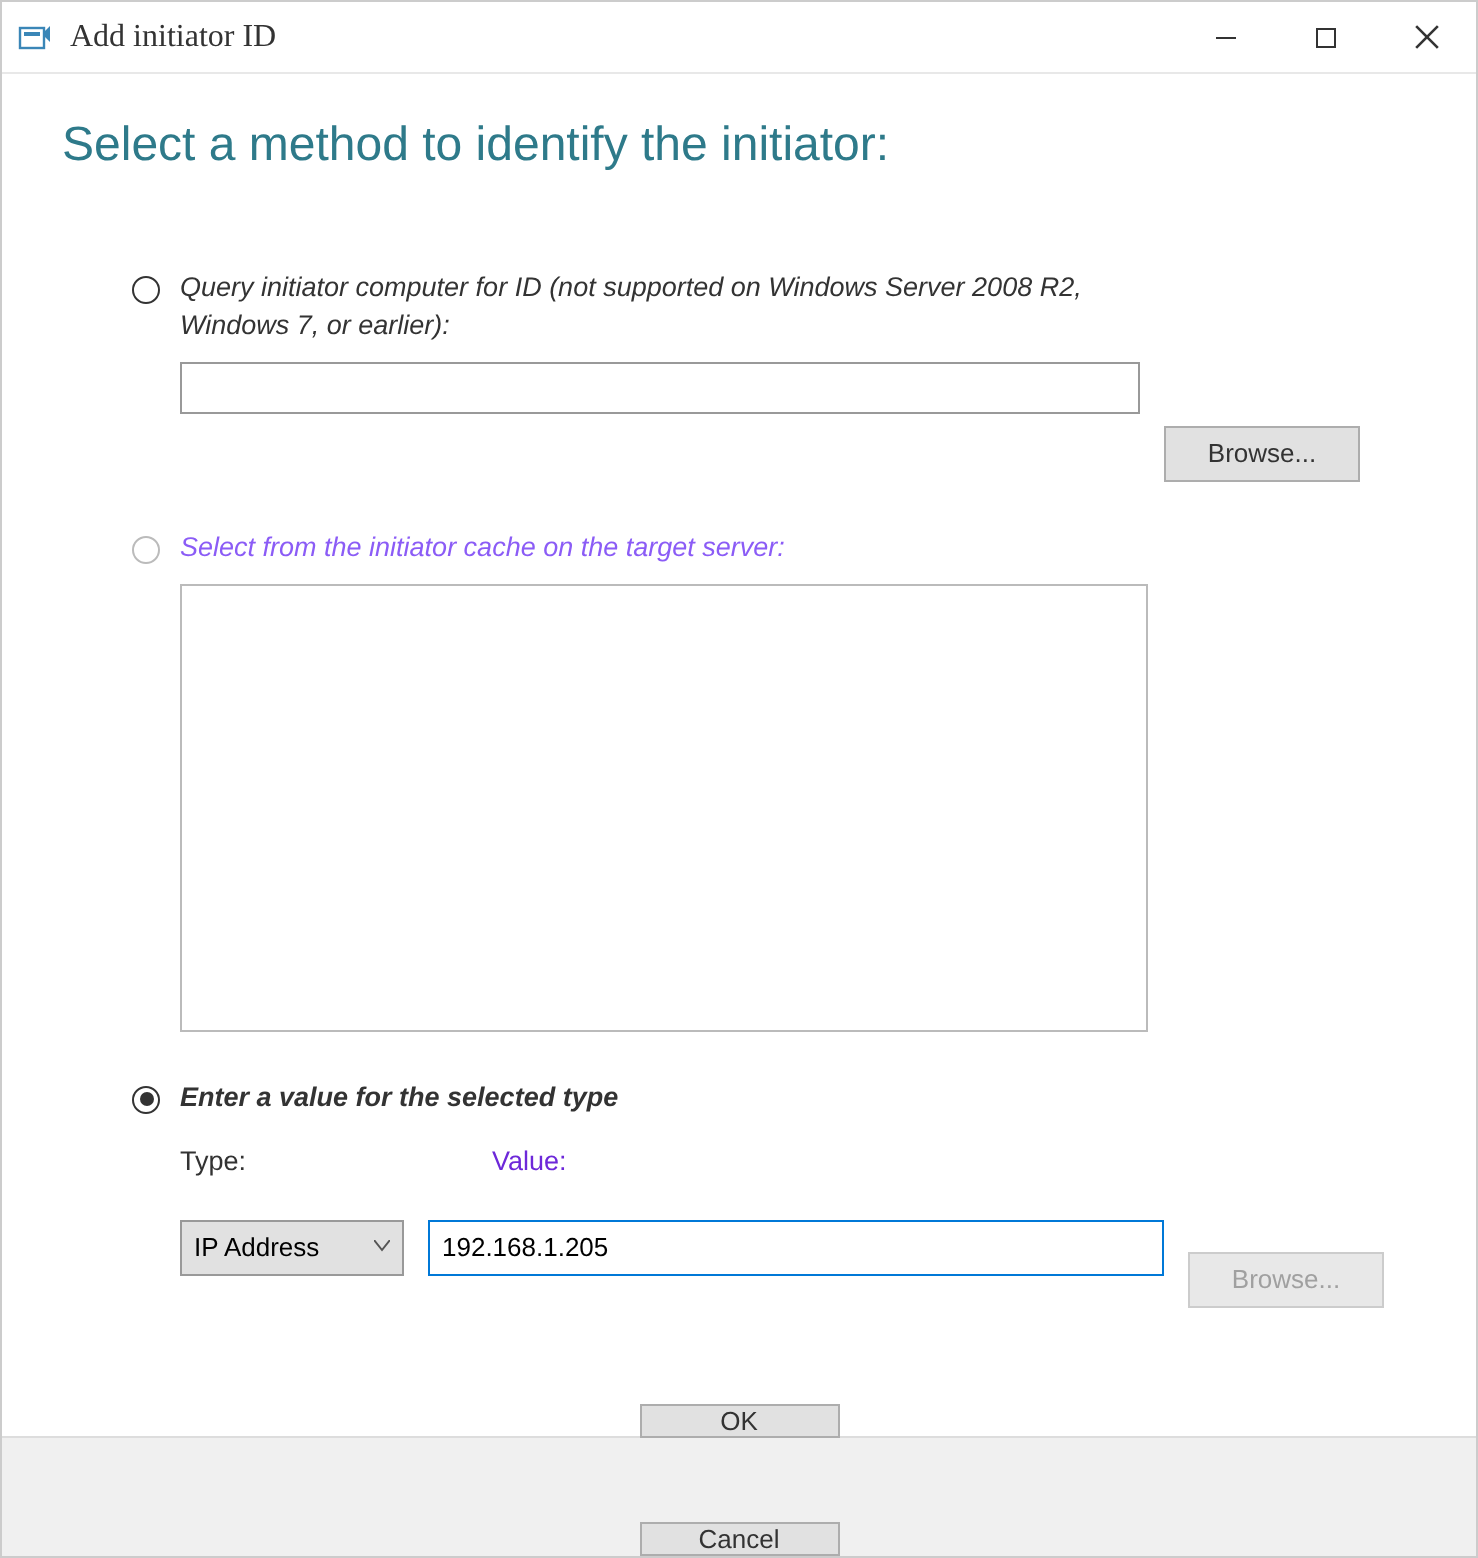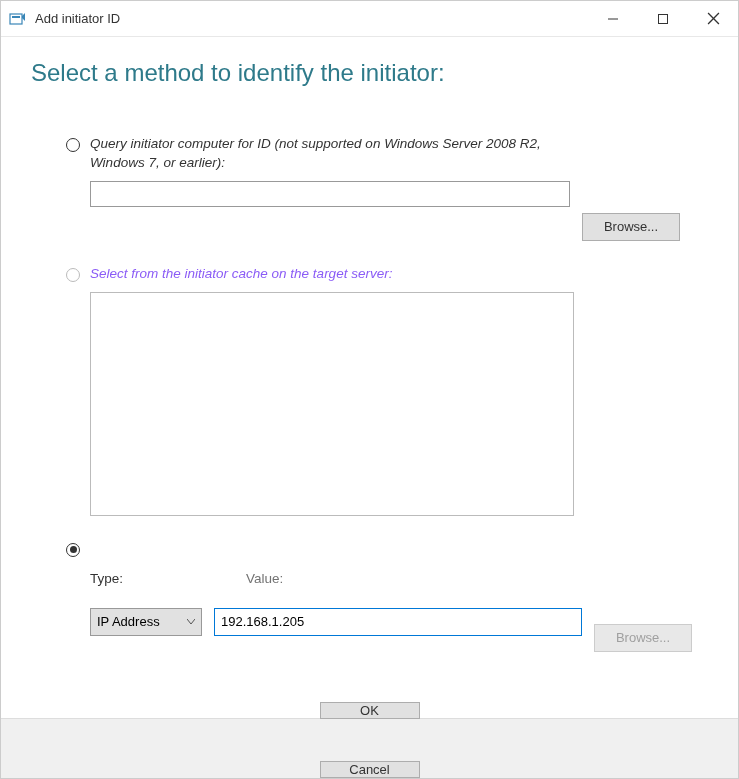--- a/index.html
+++ b/index.html
@@ -22,23 +22,24 @@
       padding: 0 0 0 8px;
       background: #fff;
       border-bottom: 1px solid #e8e8e8;
     }
     .titlebar-icon {
       width: 18px;
       height: 18px;
       margin-right: 8px;
     }
     .titlebar-title {
-      font-size: 13px;
+      font-size: 16px;
       color: #333;
       flex: 1;
+      font-family: Liberation Serif, serif;
     }
     .titlebar-controls {
       display: flex;
       height: 100%;
     }
     .titlebar-btn {
       width: 50px;
       display: flex;
       align-items: center;
       justify-content: center;
@@ -142,21 +143,21 @@
       padding-left: 59px;
       margin-bottom: 6px;
     }
     .type-label-col {
       width: 156px;
       font-size: 13.5px;
       color: #333;
     }
     .value-label-col {
       font-size: 13.5px;
-      color: #737373;
+      color: #6d28d9;
     }
     .type-value-row {
       padding-left: 59px;
       display: flex;
       gap: 12px;
       align-items: center;
     }
     .select-box {
       width: 112px;
       height: 28px;
@@ -246,20 +247,21 @@
     <span class="option-label disabled">Select from the initiator cache on the target server:</span>
   </div>
   <div class="field-row">
     <div class="cache-listbox"></div>
   </div>
 
   <div class="option-row" style="margin-bottom:14px">
     <span class="radio-outer selected">
         <span class="radio-inner"></span>
       </span>
+    <span class="option-label" style="font-weight:600">Enter a value for the selected type</span>
   </div>
   <div class="sub-labels">
     <span class="type-label-col">Type:</span>
     <span class="value-label-col">Value:</span>
   </div>
   <div class="type-value-row">
     <div class="select-box">
       <span>IP Address</span>
       <span class="chevron">
         <svg width="8" height="6" viewBox="0 0 8 6">

